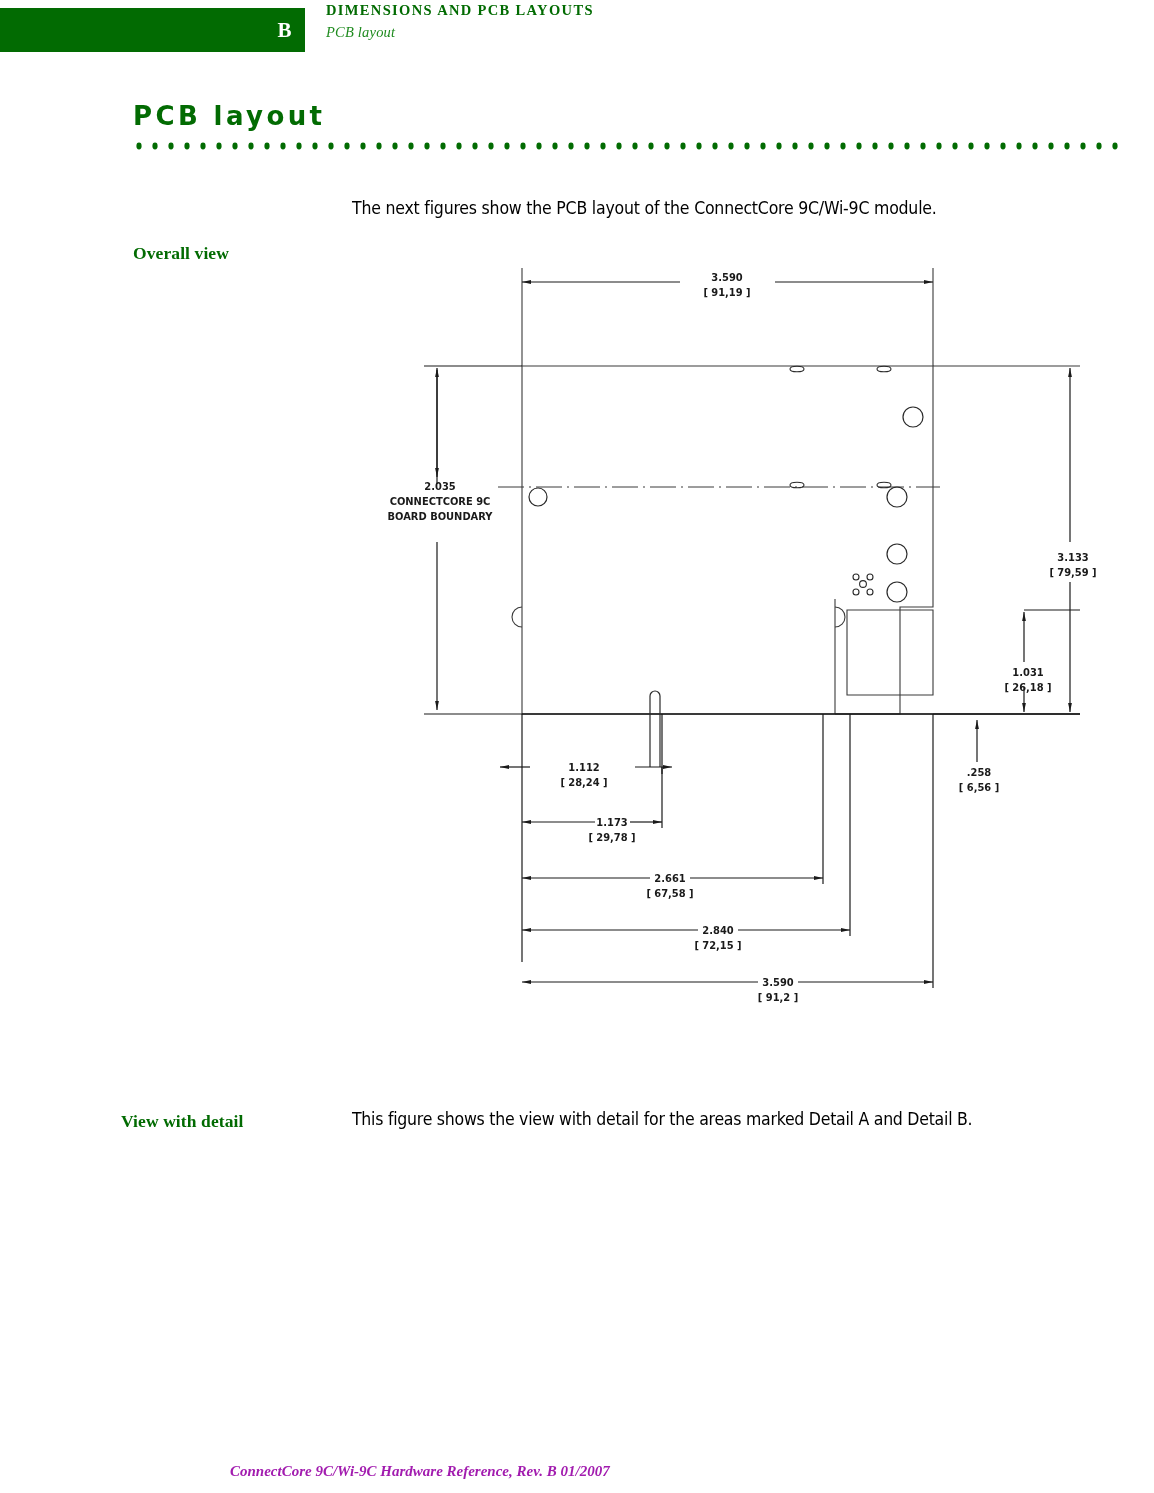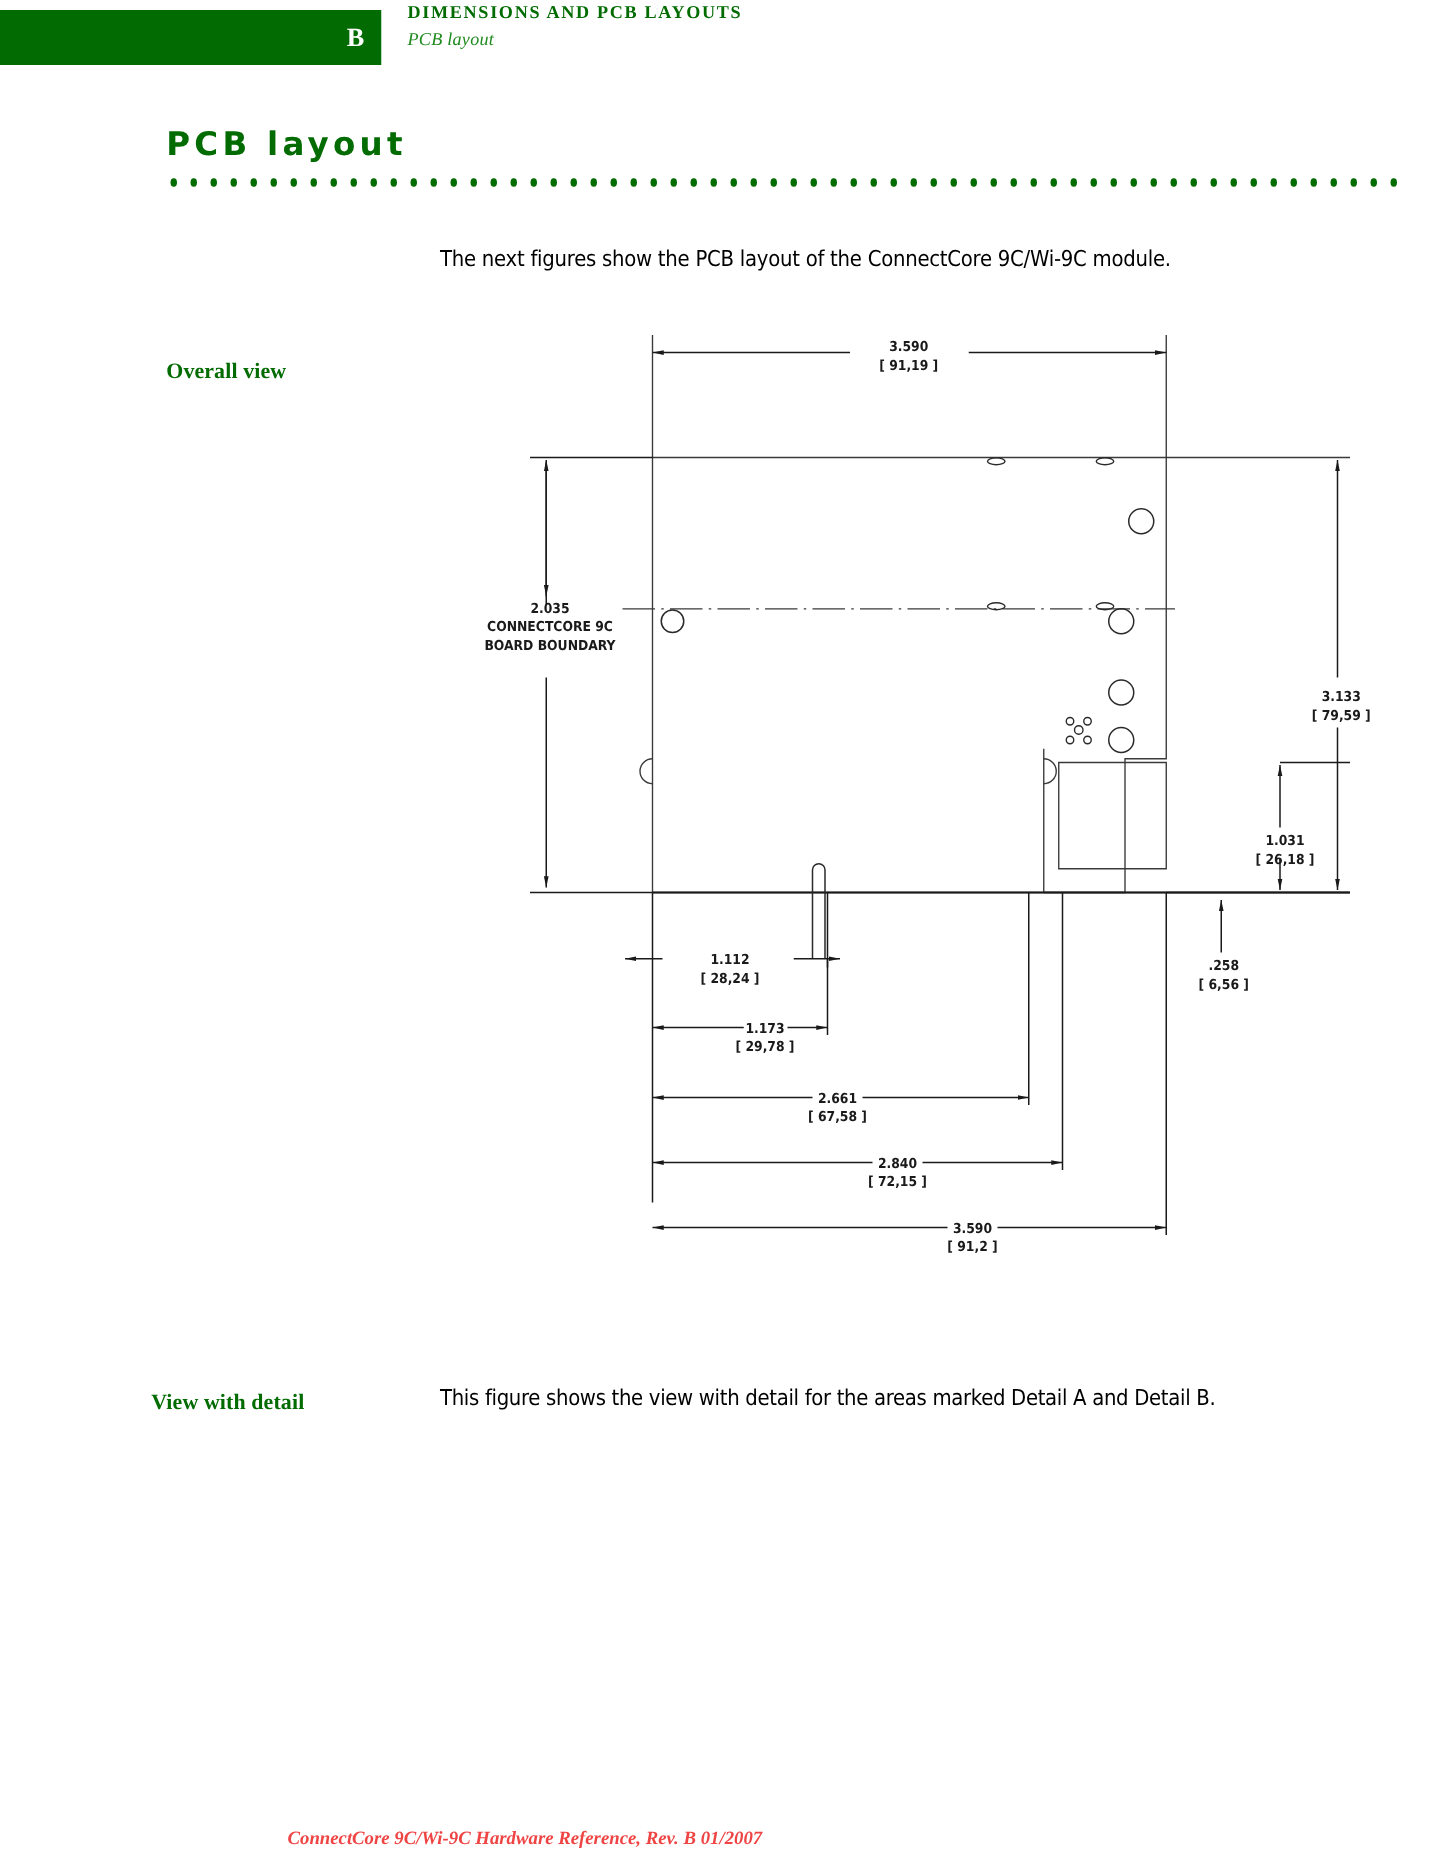--- a/index.html
+++ b/index.html
@@ -94,21 +94,21 @@
     margin-top: 24px;
   }
   .sublabel {
     position: absolute;
     color: #026b02;
     font-family: "Liberation Serif", serif;
     font-weight: bold;
     font-size: 17.5px;
     letter-spacing: 0.1px;
   }
-  .sublabel.overall { left: 133px; top: 243px; margin-top: 43px; }
+  .sublabel.overall { left: 133px; top: 243px; }
   .sublabel.detail  { left: 121px; top: 1111px; }
 
   .detail-text {
     position: absolute;
     left: 352px;
     top: 1109px;
     width: 800px;
     color: #000000;
     font-family: "DejaVu Sans Condensed", "DejaVu Sans", sans-serif;
     font-size: 17.5px;
@@ -133,21 +133,21 @@
     color: #026b02;
     font-family: "Liberation Serif", serif;
     font-weight: bold;
     font-size: 13px;
     margin-top: 40px;
   }
   .foot-text {
     position: absolute;
     left: 230px;
     top: 1463px;
-    color: #ef4444;
+    color: #a21caf;
     font-family: "Liberation Serif", serif;
     font-style: italic;
     font-weight: bold;
     font-size: 15px;
   }
 </style>
 </head>
 <body>
 
 <div class="header-bar"></div>

